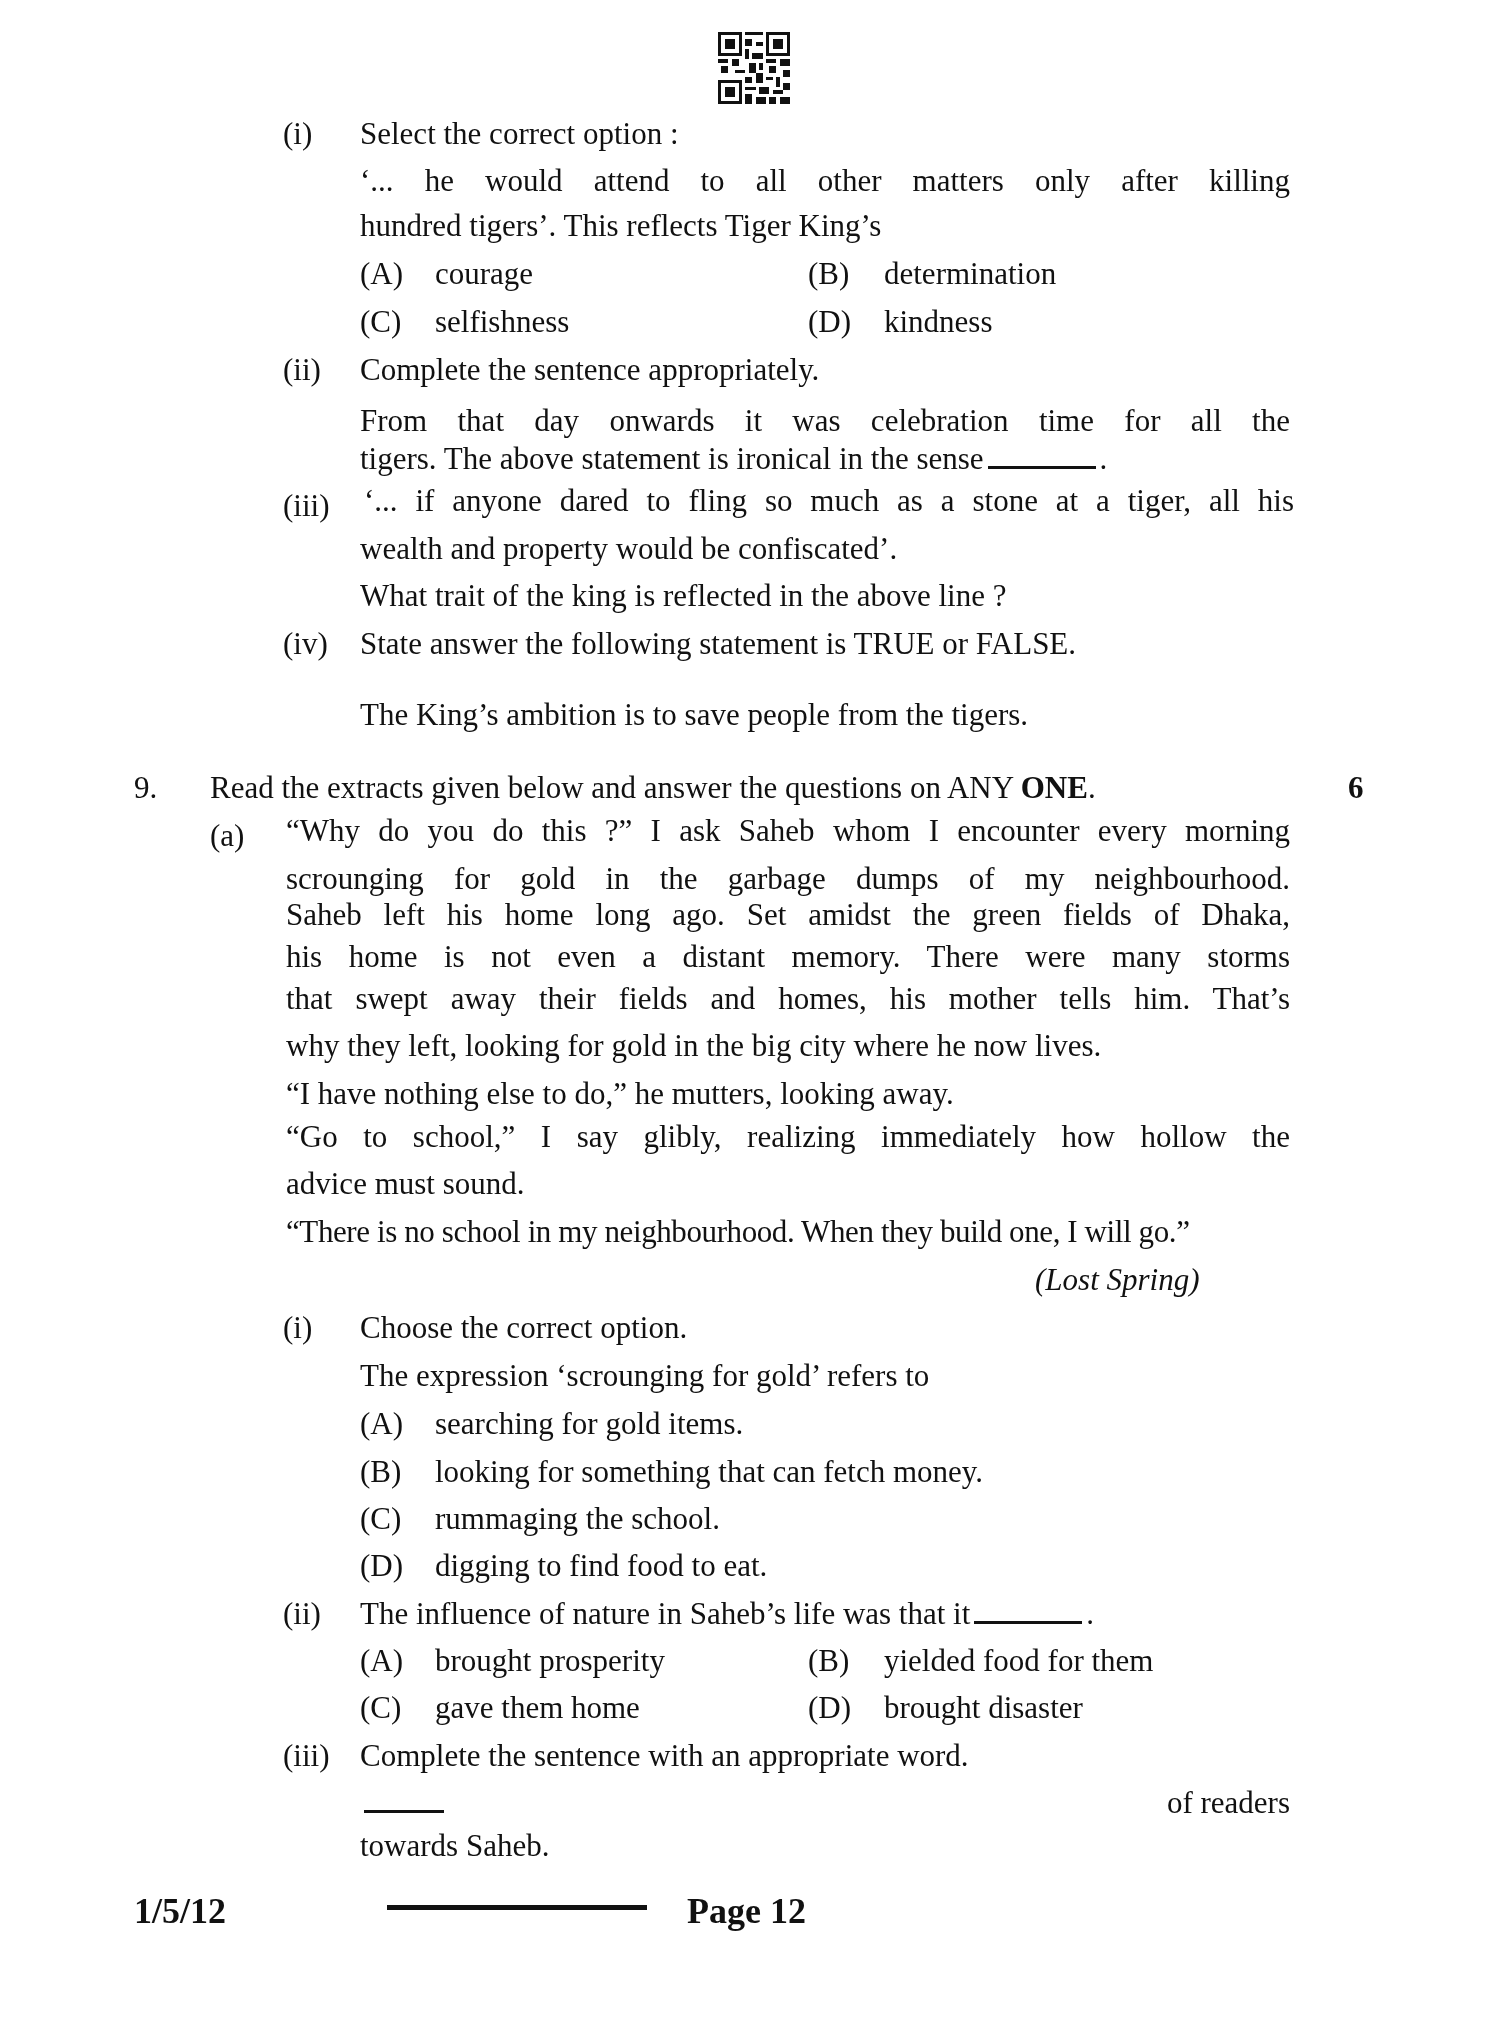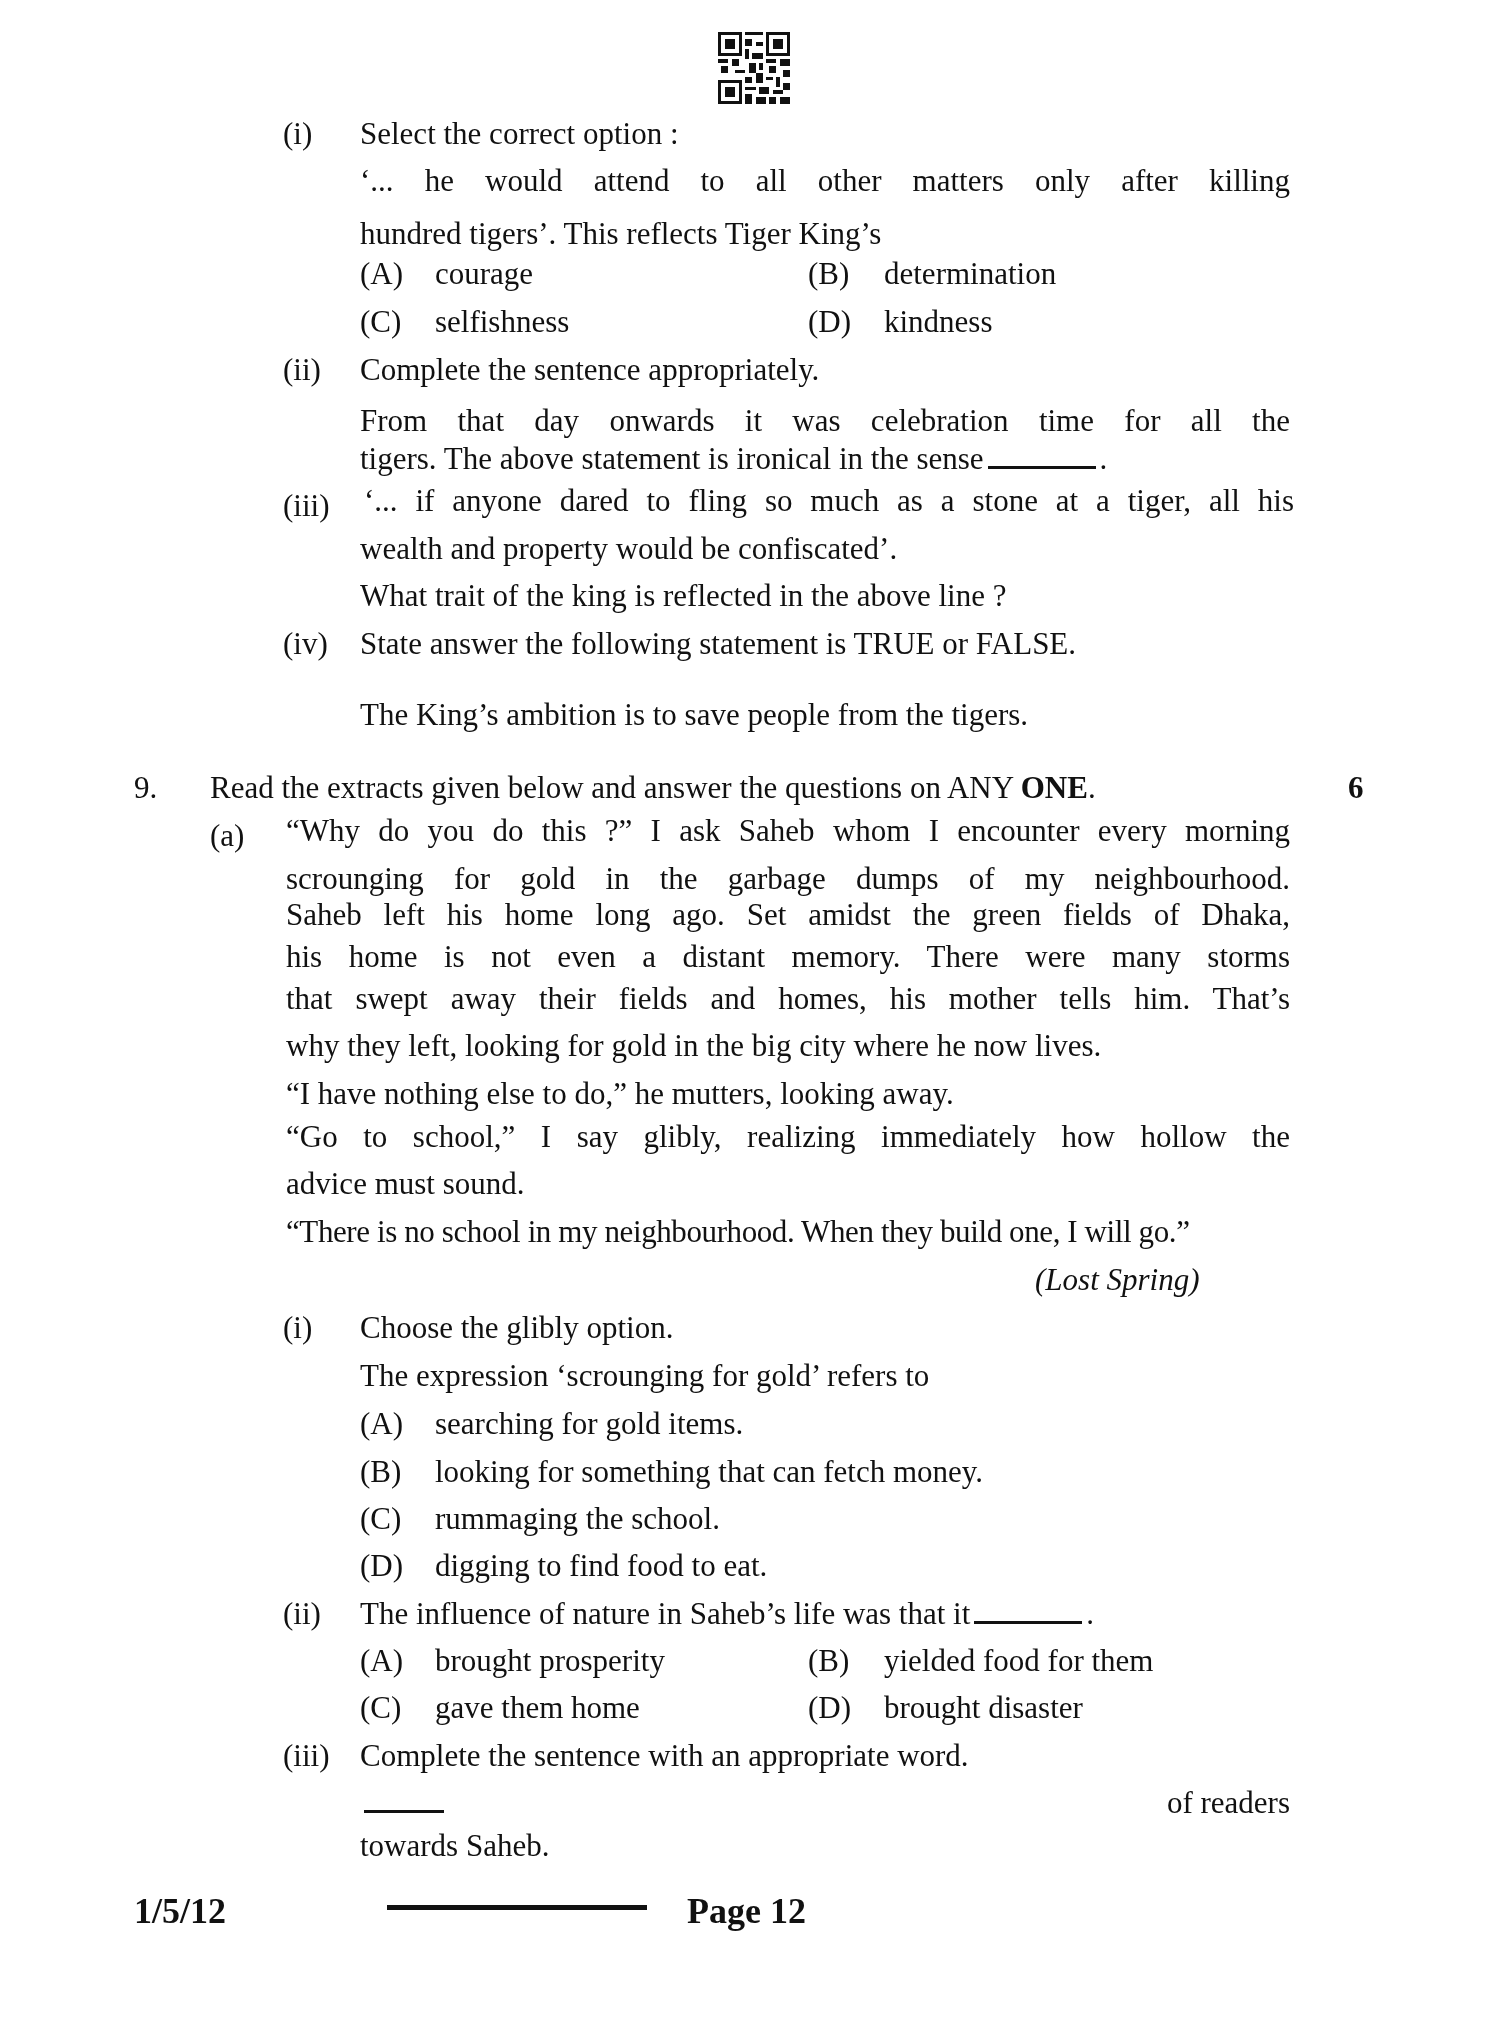--- a/index.html
+++ b/index.html
@@ -58,21 +58,21 @@
       <rect x="11" y="19" width="3" height="2"></rect>
         <rect x="15" y="19" width="2" height="2"></rect>
         <rect x="18" y="19" width="3" height="2"></rect>
     </g>
   </svg>
 </div>
 
 <div class="abs" style="left:283px; top:118px;">(i)</div>
 <div class="abs" style="left:360px; top:118px;">Select the correct option :</div>
 <div class="just" style="left:360px; top:160px; width:930px; height:42px;">‘... he would attend to all other matters only after killing</div>
-<div class="abs" style="left:360px; top:210px;margin-top:8px;">hundred tigers’. This reflects Tiger King’s</div>
+<div class="abs" style="left:360px; top:210px;">hundred tigers’. This reflects Tiger King’s</div>
 <div class="abs" style="left:360px; top:258px;">(A)</div>
 <div class="abs" style="left:435px; top:258px;">courage</div>
 <div class="abs" style="left:808px; top:258px;">(B)</div>
 <div class="abs" style="left:884px; top:258px;">determination</div>
 <div class="abs" style="left:360px; top:306px;">(C)</div>
 <div class="abs" style="left:435px; top:306px;">selfishness</div>
 <div class="abs" style="left:808px; top:306px;">(D)</div>
 <div class="abs" style="left:884px; top:306px;">kindness</div>
 
 <div class="abs" style="left:283px; top:354px;">(ii)</div>
@@ -102,21 +102,21 @@
 <div class="just" style="left:286px; top:936px; width:1004px; height:42px;">his home is not even a distant memory. There were many storms</div>
 <div class="just" style="left:286px; top:978px; width:1004px; height:42px;">that swept away their fields and homes, his mother tells him. That’s</div>
 <div class="abs" style="left:286px; top:1030px;">why they left, looking for gold in the big city where he now lives.</div>
 <div class="abs" style="left:286px; top:1078px;">“I have nothing else to do,” he mutters, looking away.</div>
 <div class="just" style="left:286px; top:1116px; width:1004px; height:42px;">“Go to school,” I say glibly, realizing immediately how hollow the</div>
 <div class="abs" style="left:286px; top:1168px;">advice must sound.</div>
 <div class="abs" style="left:286px; top:1216px; letter-spacing:-0.4px;">“There is no school in my neighbourhood. When they build one, I will go.”</div>
 <div class="abs ital" style="left:1035px; top:1264px;">(Lost Spring)</div>
 
 <div class="abs" style="left:283px; top:1312px;">(i)</div>
-<div class="abs" style="left:360px; top:1312px;">Choose the glibly option.</div>
+<div class="abs" style="left:360px; top:1312px;">Choose the correct option.</div>
 <div class="abs" style="left:360px; top:1360px;">The expression ‘scrounging for gold’ refers to</div>
 <div class="abs" style="left:360px; top:1408px;">(A)</div>
 <div class="abs" style="left:435px; top:1408px;">searching for gold items.</div>
 <div class="abs" style="left:360px; top:1456px;">(B)</div>
 <div class="abs" style="left:435px; top:1456px;">looking for something that can fetch money.</div>
 <div class="abs" style="left:360px; top:1503px;">(C)</div>
 <div class="abs" style="left:435px; top:1503px;">rummaging the school.</div>
 <div class="abs" style="left:360px; top:1550px;">(D)</div>
 <div class="abs" style="left:435px; top:1550px;">digging to find food to eat.</div>
 

